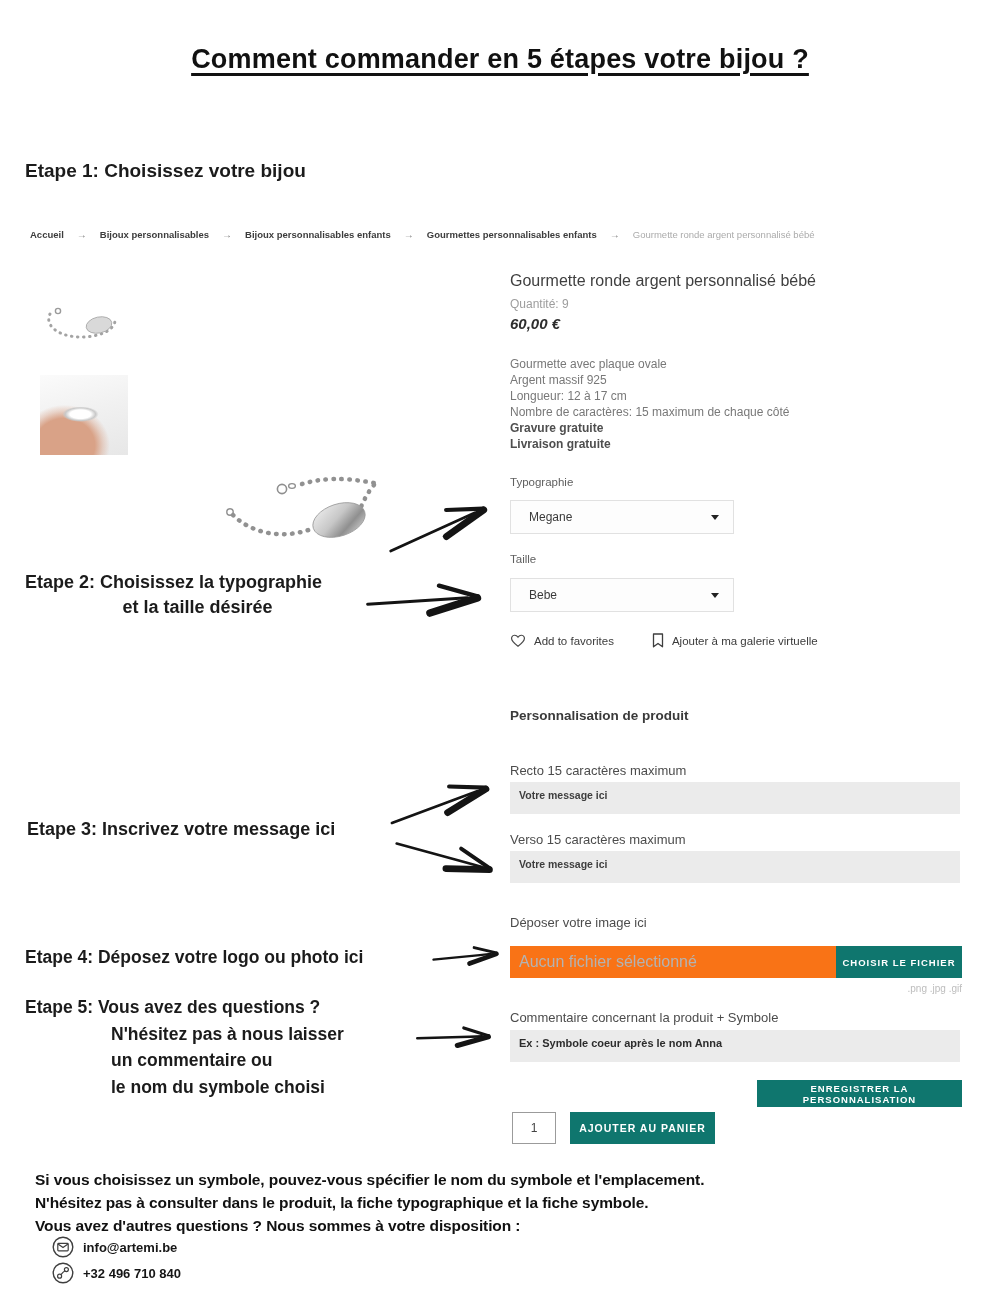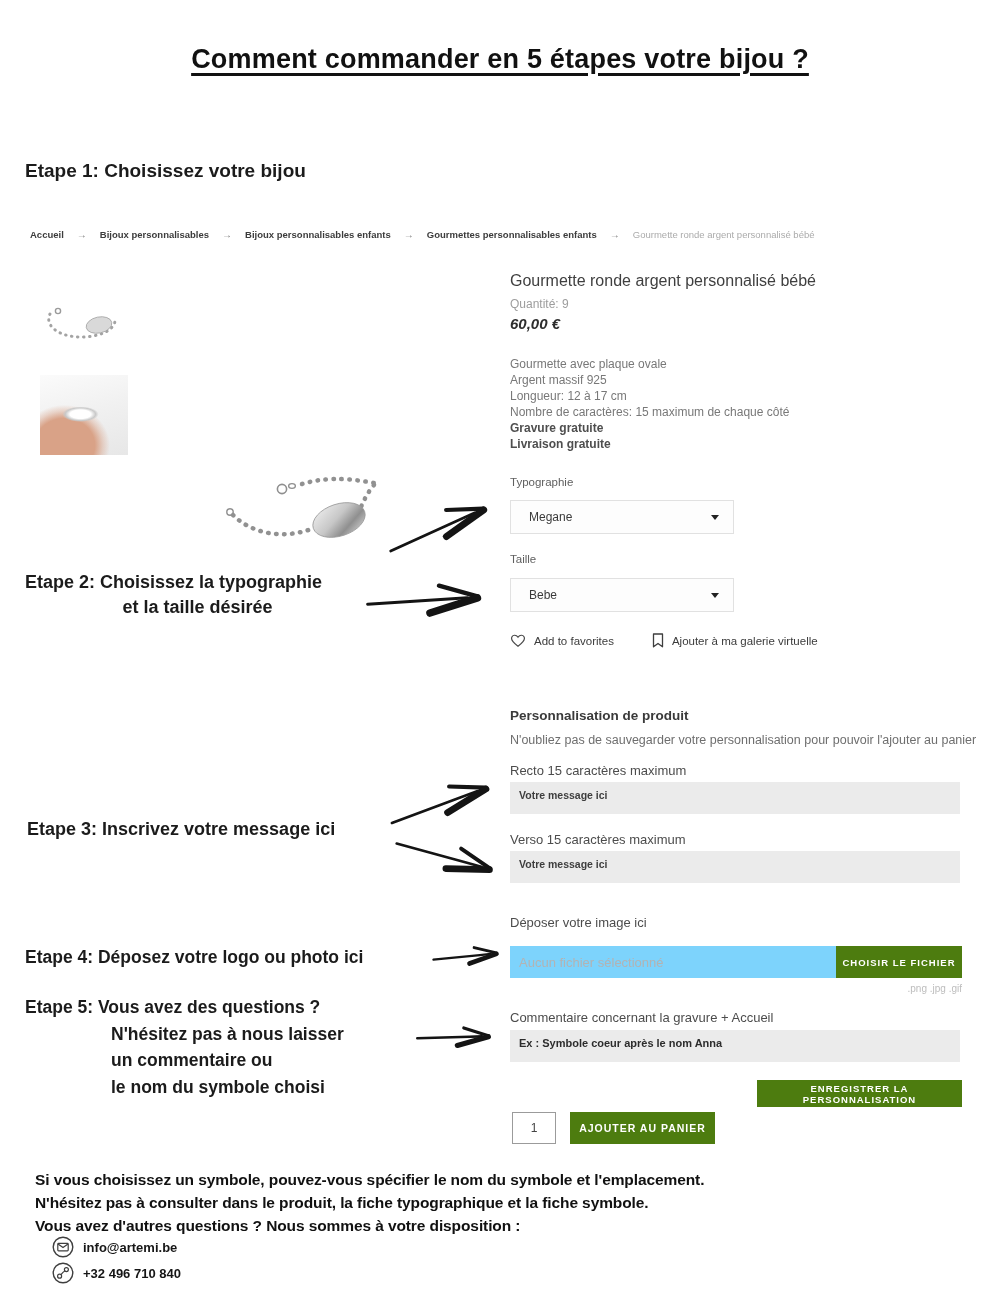--- a/index.html
+++ b/index.html
@@ -35,23 +35,23 @@
 
   .fav-row { left:510px; top:633px; display:flex; align-items:flex-start; gap:38px; font-size:11.5px; color:#3b3b3b; }
   .fav-row .grp { display:flex; align-items:center; gap:8px; cursor:pointer; }
 
   .perso-head { left:510px; top:708px; font-size:13.5px; font-weight:700; color:#3a3a3a; }
   .perso-note { left:510px; top:733px; font-size:12.5px; color:#6e6e6e; }
   .input-label { font-size:13px; color:#4c4c4c; }
   .msg-box { left:510px; width:450px; height:32px; background:#ebebeb; border:none; resize:none;
     font-family:"Liberation Sans",sans-serif; font-size:10.5px; font-weight:600; color:#3e3e3e; padding:7px 0 0 9px; }
   .file-row { left:510px; top:946px; width:452px; height:32px; display:flex; }
-  .file-input { flex:1; background:#7dd3fc; border:none; font-family:"Liberation Sans",sans-serif; font-size:13px; color:#3e3e3e; padding-left:9px; }
+  .file-input { flex:1; background:#f97316; border:none; font-family:"Liberation Sans",sans-serif; font-size:16px; color:#3e3e3e; padding-left:9px; }
   .file-input::placeholder { color:#b3b3b3; }
-  .dark-btn { background:#4d7c0f; color:#fff; border:none; font-family:"Liberation Sans",sans-serif;
+  .dark-btn { background:#0f766e; color:#fff; border:none; font-family:"Liberation Sans",sans-serif;
     font-weight:700; letter-spacing:1px; cursor:pointer; }
   .file-btn { width:126px; font-size:9.5px; }
   .file-types { left:510px; top:983px; width:452px; text-align:right; font-size:10px; color:#bdbdbd; }
   .comment-box { font-weight:700; font-size:11px; color:#2c2c2c; }
   .save-btn { left:757px; top:1080px; width:205px; height:27px; font-size:9.5px; }
   .qty-input { left:512px; top:1112px; width:44px; height:32px; border:1.5px solid #9b9b9b; text-align:center;
     font-family:"Liberation Sans",sans-serif; font-size:12px; color:#444; background:#fff; }
   .cart-btn { left:570px; top:1112px; width:145px; height:32px; font-size:10.5px; }
 
   .footer-text { left:35px; top:1168px; font-size:15.5px; font-weight:700; color:#111; line-height:23px; letter-spacing:-.1px; }
@@ -173,21 +173,20 @@
   </div>
   <div class="abs" style="left:363px; top:582px; transform:rotate(-2deg);">
     <svg width="135" height="36" viewBox="0 0 130 36">
       <path class="arrow" d="M2 20 C40 19 70 18 102 17" stroke-width="3"></path>
       <path class="arrow" d="M74 4 L112 16" stroke-width="4.5"></path>
       <path class="arrow" d="M64 31 L112 17.5" stroke-width="7.5"></path>
     </svg>
   </div>
 
   <div class="abs perso-head">Personnalisation de produit</div>
-  <div class="abs perso-note">N'oubliez pas de sauvegarder votre personnalisation pour pouvoir l'ajouter au panier</div>
 
   <div class="abs input-label" style="left:510px; top:763px;">Recto 15 caractères maximum</div>
   <textarea class="abs msg-box" style="top: 782px;">Votre message ici</textarea>
 
   <div class="abs input-label" style="left:510px; top:832px;">Verso 15 caractères maximum</div>
   <textarea class="abs msg-box" style="top: 851px;">Votre message ici</textarea>
 
   <div class="abs step-label step3">Etape 3: Inscrivez votre message ici</div>
   <div class="abs" style="left:386px; top:783px; transform:rotate(-17deg);">
     <svg width="118" height="36" viewBox="0 0 130 36">
@@ -213,21 +212,21 @@
 
   <div class="abs step-label step4">Etape 4: Déposez votre logo ou photo ici</div>
   <div class="abs" style="left:432px; top:944px; transform:rotate(-4deg);">
     <svg width="75" height="24" viewBox="0 0 130 36">
       <path class="arrow" d="M2 20 C40 19 70 18 102 17" stroke-width="4"></path>
       <path class="arrow" d="M74 4 L112 16" stroke-width="5"></path>
       <path class="arrow" d="M64 31 L112 17.5" stroke-width="8"></path>
     </svg>
   </div>
 
-  <div class="abs input-label" style="left:510px; top:1010px;">Commentaire concernant la gravure + Accueil</div>
+  <div class="abs input-label" style="left:510px; top:1010px;">Commentaire concernant la produit + Symbole</div>
   <textarea class="abs msg-box comment-box" style="top: 1030px;">Ex : Symbole coeur après le nom Anna</textarea>
 
   <div class="abs step-label step5">
     <div>Etape 5: Vous avez des questions ?</div>
     <div class="cont">N'hésitez pas à nous laisser</div>
     <div class="cont">un commentaire ou</div>
     <div class="cont">le nom du symbole choisi</div>
   </div>
   <div class="abs" style="left:416px; top:1022px;">
     <svg width="84" height="30" viewBox="0 0 130 36">

